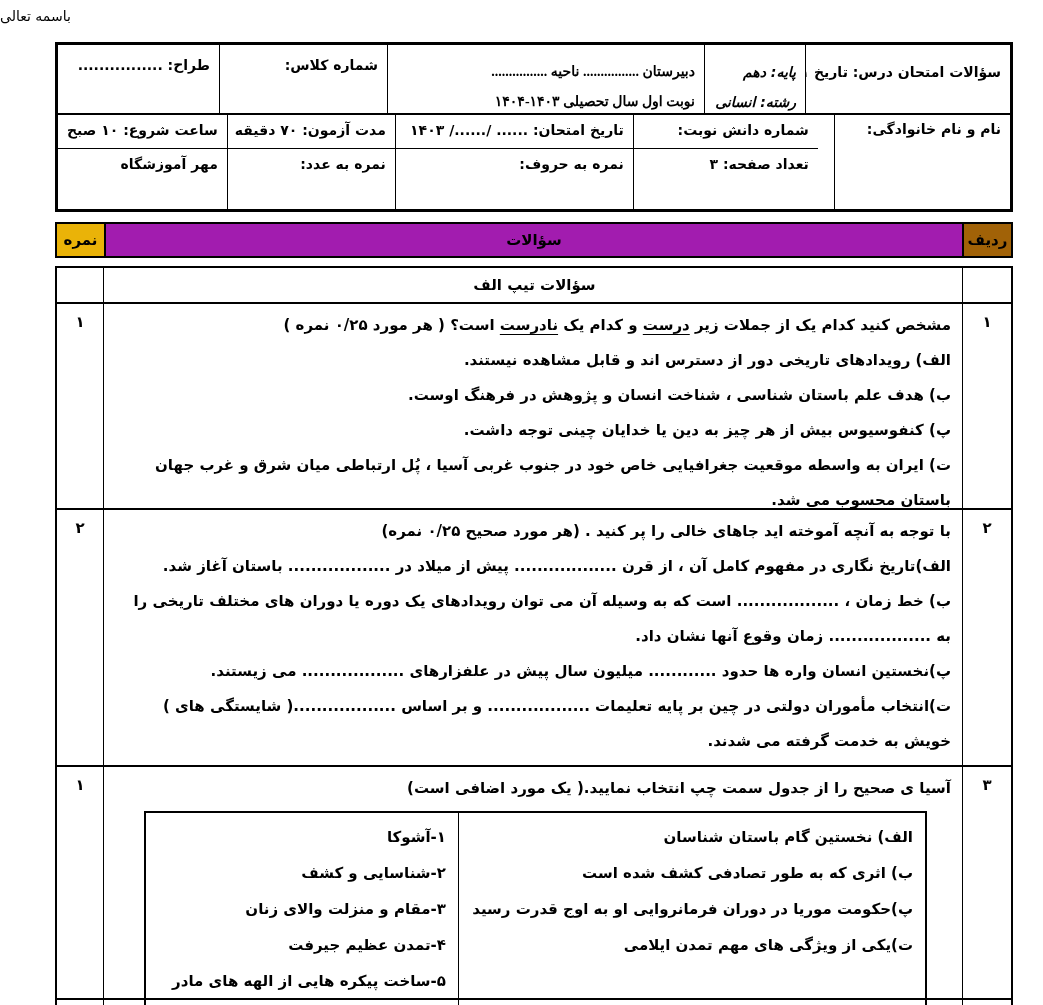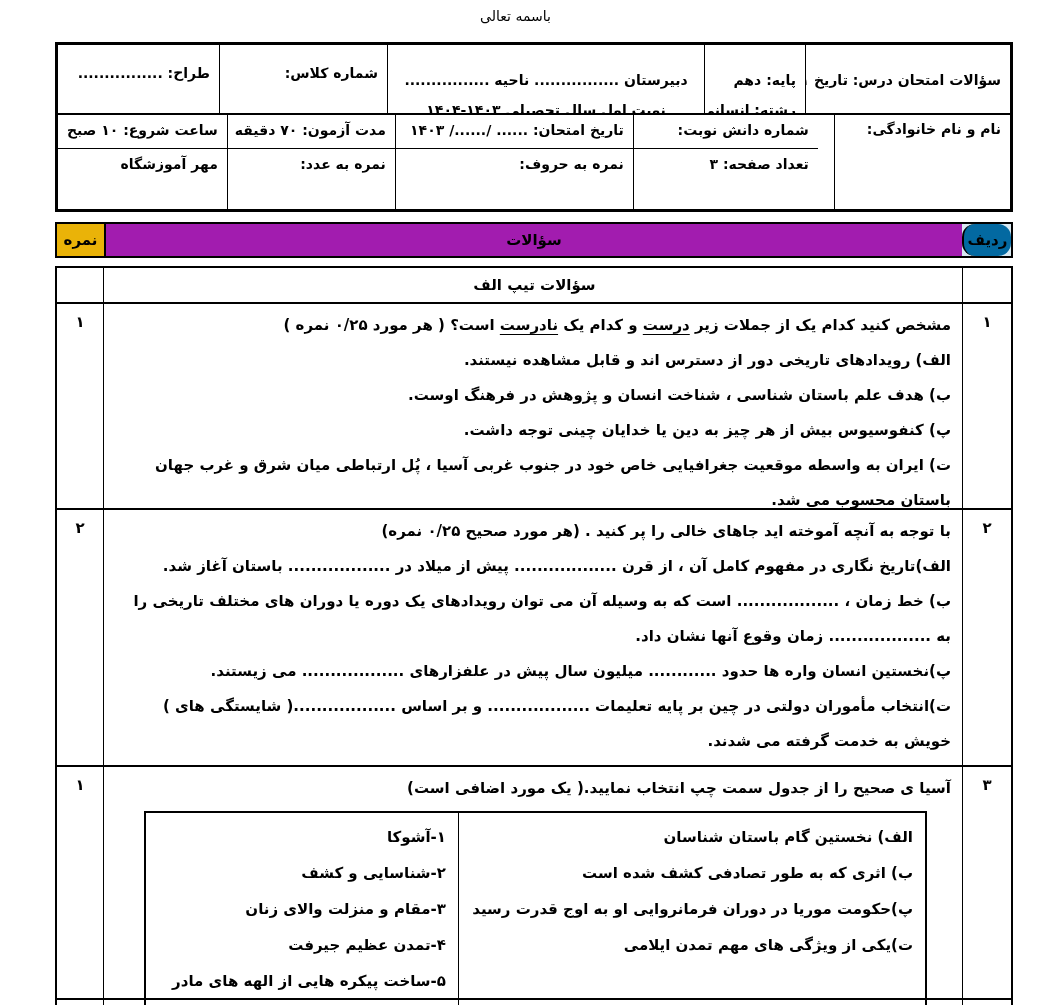--- a/index.html
+++ b/index.html
@@ -4,40 +4,40 @@
 <style>
   * { margin:0; padding:0; box-sizing:border-box; }
   html,body { background:#ffffff; }
   .page {
     position:relative; width:1043px; height:1005px; margin:0 auto;
     background:#fff; overflow:hidden; direction:rtl; color:#000;
     font-family:"DejaVu Sans", sans-serif;
   }
   .basmala {
     position:absolute; top:8px; left:0; right:12px;
-    text-align:center; font-size:14px; font-weight:normal;
+    text-align:left; font-size:14px; font-weight:normal;
   }
 
   
   .info-table {
     position:absolute; top:42px; right:30px; width:958px; height:170px;
     border:3px solid #000; font-weight:bold; font-size:14px;
   }
   .irow { display:flex; }
   .r1 { height:70px; border-bottom:2px solid #000; }
   .ibottom { display:flex; height:94px; }
   .istack { flex:1; display:flex; flex-direction:column; }
   .r2 { height:34px; border-bottom:1.5px solid #000; }
   .r3 { flex:1; }
-  .cell { padding:20px 9px; overflow:hidden; }
+  .cell { padding:12px 9px; overflow:hidden; }
   .vline { border-left:1.5px solid #000; }
   .two-line div { line-height:30px; white-space:nowrap; }
   .c-course { width:205px; }
-  .c-grade  { width:101px; }
-  .c-school { width:317px; text-align:center; }
+  .c-grade  { width:101px;font-style:italic; }
+  .c-school { width:317px; text-align:right;font-family:Liberation Serif, serif; }
   .c-class  { width:168px; }
   .c-designer { flex:1; }
   .c-name { width:200px; border-left:1.5px solid #000; padding:6px 9px;margin-left:16px; }
   .c-r2a { width:185px; } .c-r2b { width:238px; } .c-r2c { width:168px; } .c-r2d { flex:1; }
   .r2 .cell, .r3 .cell { display:flex; align-items:flex-start; padding-top:7px; white-space:nowrap; }
 
   
   .band {
     position:absolute; top:222px; right:30px; width:958px; height:36px;
     border:2.5px solid #000; display:flex; font-weight:bold; font-size:15px;
@@ -115,21 +115,21 @@
           <div class="cell vline c-r2a">تعداد صفحه: ۳</div>
           <div class="cell vline c-r2b">نمره به حروف:</div>
           <div class="cell vline c-r2c">نمره به عدد:</div>
           <div class="cell c-r2d">مهر آموزشگاه</div>
         </div>
       </div>
     </div>
   </div>
 
   <div class="band" id="band" style="background: rgb(216, 233, 242);">
-    <div class="band-radif" style="background: #0369a1; border-radius: 13px;">ردیف</div>
+    <div class="band-radif" style="background: #a16207;">ردیف</div>
     <div class="band-soalat" style="background: #a21caf;">سؤالات</div>
     <div class="band-nomre" style="background: #eab308;">نمره</div>
   </div>
 
   <div class="body-table">
 
     <div class="brow section-row">
       <div class="radif-cell"></div>
       <div class="content-cell">سؤالات تیپ الف</div>
       <div class="score-cell"></div>

